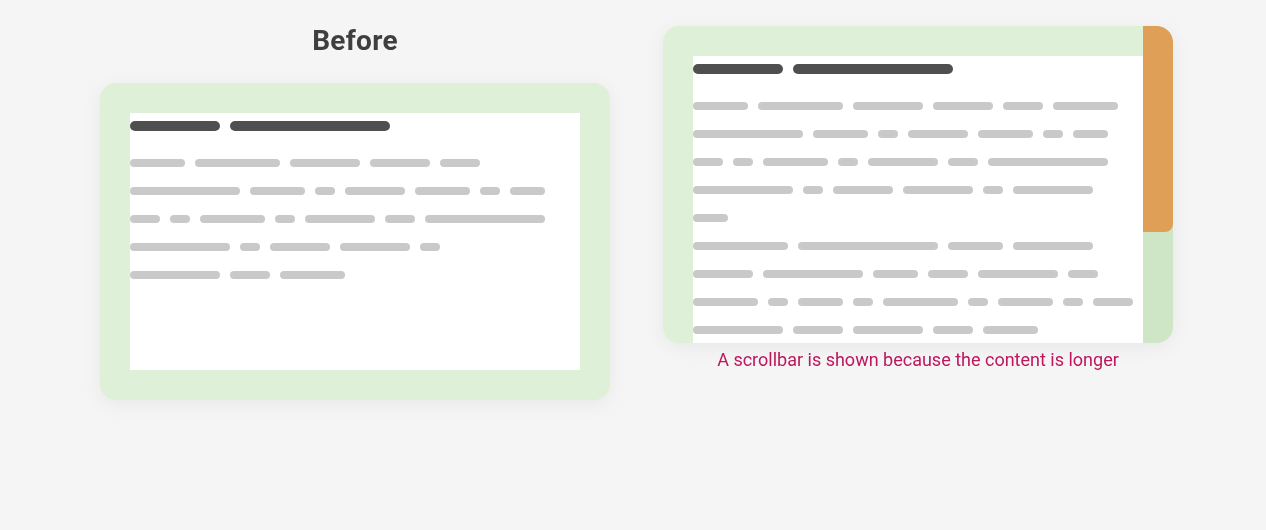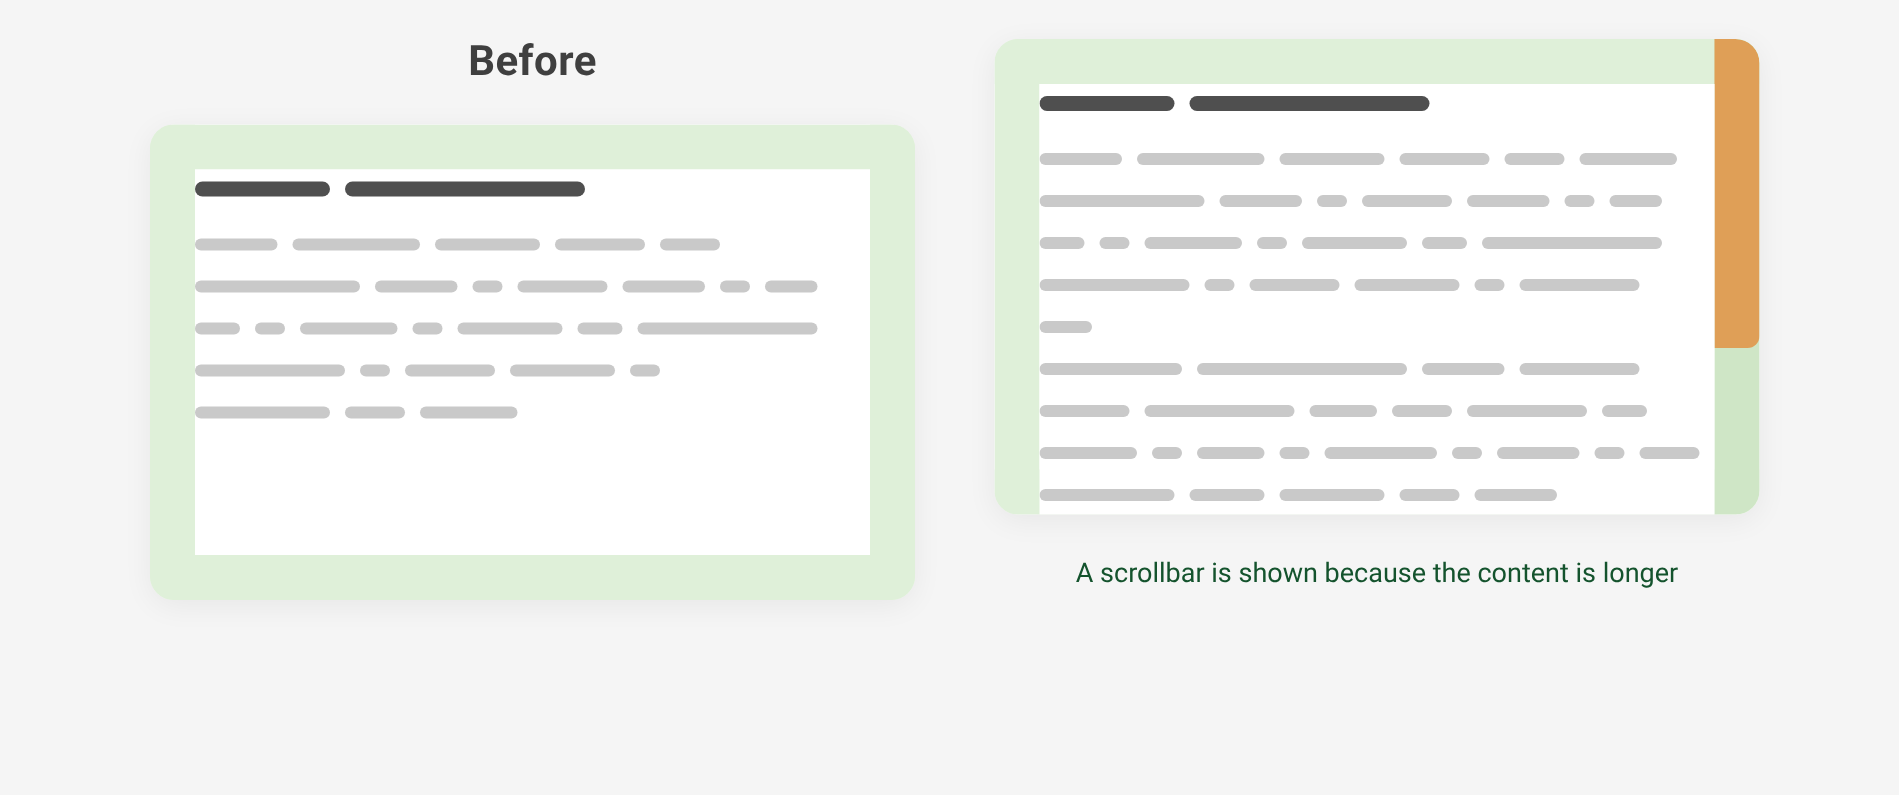--- a/index.html
+++ b/index.html
@@ -101,24 +101,24 @@
     top: 0;
     right: 0;
     width: 30px;
     height: 65%;
     background: #df9f57;
     border-top-right-radius: 16px;
     border-bottom-right-radius: 8px;
   }
 
   .caption {
-    margin-top: 29px;
+    margin-top: 6px;
     text-align: center;
     font-size: 18px;
-    color: #14532d;
+    color: #be185d;
   }.w20{width:20px}.w30{width:30px}.w35{width:35px}
   .w40{width:40px}.w45{width:45px}.w50{width:50px}.w55{width:55px}.w60{width:60px}
   .w65{width:65px}.w70{width:70px}.w75{width:75px}.w80{width:80px}.w85{width:85px}
   .w90{width:90px}.w95{width:95px}.w100{width:100px}.w110{width:110px}.w120{width:120px}
   .w140{width:140px}.w160{width:160px}
 </style>
 </head>
 <body>
 
 <div class="stage">

